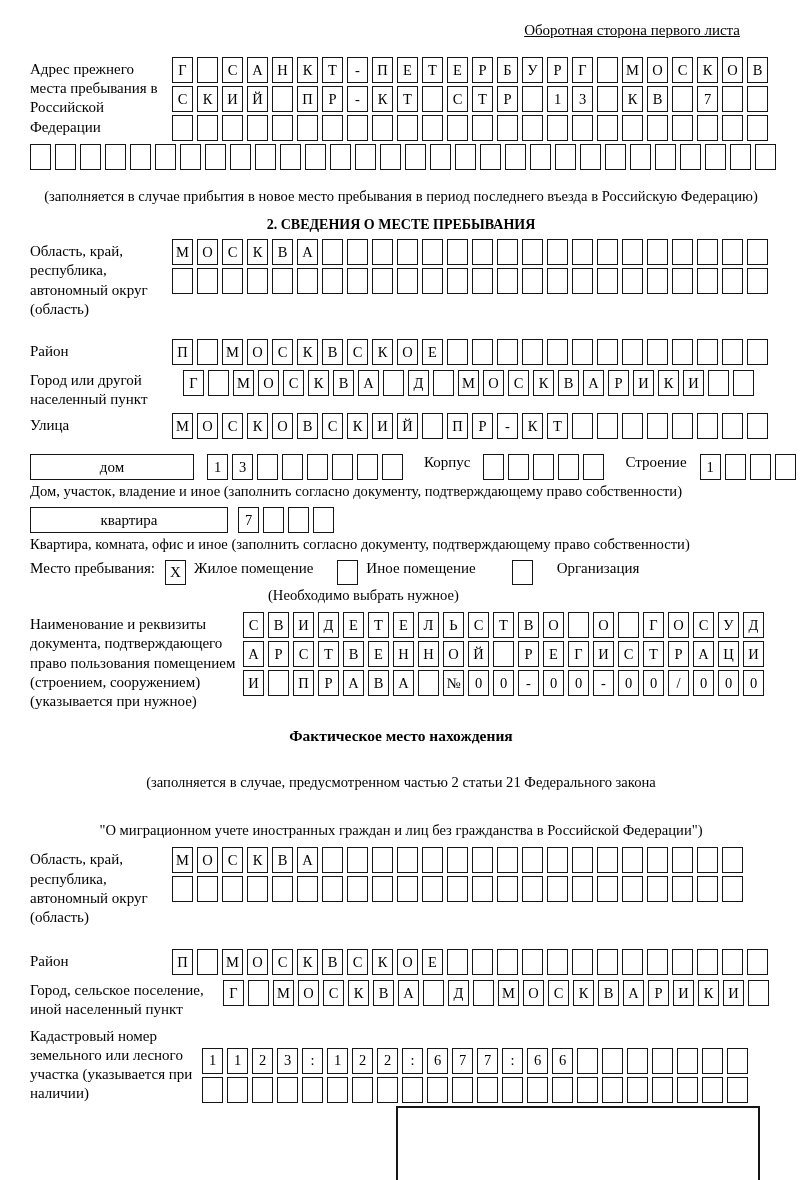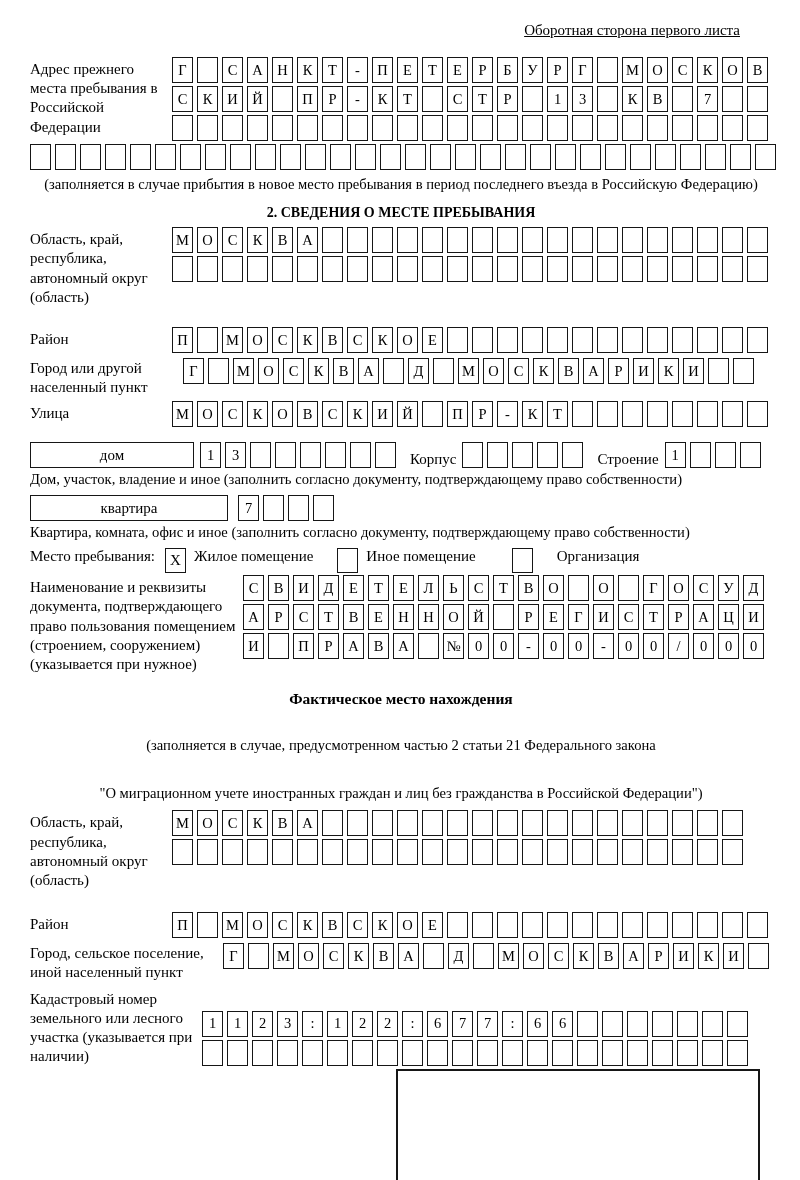--- a/index.html
+++ b/index.html
@@ -32,23 +32,23 @@
   }
   .bigbox{
     box-sizing:border-box;border:1.8px solid #161616;height:26px;
     display:flex;align-items:center;justify-content:center;font-size:15px;
     flex:0 0 auto;background:#fff;
   }
   .caption{font-size:14.6px;margin:2px 0 6px;line-height:1.3;}
   .sec-title{text-align:center;font-weight:bold;font-size:14px;margin:10px 0 6px;}
   .fact-title{text-align:center;font-weight:bold;font-size:15.5px;margin:16px 0 10px;}
   .note-center{text-align:center;font-size:14.6px;line-height:1.45;margin-top:27px;}
-  .note-block1{margin:4px 0 2px;}
-
-  .houserow{display:flex;align-items:flex-end;margin:15px 0 2px;}
+  .note-block1{margin:16px 0 2px;}
+
+  .houserow{display:flex;align-items:flex-start;margin:15px 0 2px;gap:7px;}
   .inline-lab{font-size:15px;padding:0 6px 0 14px;}
   .aptrow{display:flex;align-items:center;margin:4px 0 2px;}
 
   .stayrow{display:flex;margin:6px 0 2px;}
   .checkbox{
     box-sizing:border-box;width:21px;height:25px;border:1.8px solid #161616;
     display:flex;align-items:center;justify-content:center;font-size:15px;flex:0 0 auto;
   }
   .stay-label{padding:0 10px 0 8px;}
   .choose-note{font-size:14.6px;margin:2px 0 8px 238px;}
@@ -372,20 +372,21 @@
 
   <div class="stayrow">
     <span style="padding-right:10px;">Место пребывания:</span>
     <span class="checkbox">X</span>
     <span class="stay-label">Жилое помещение</span>
     <span class="checkbox" style="margin-left:14px;"></span>
     <span class="stay-label">Иное помещение</span>
     <span class="checkbox" style="margin-left:26px;"></span>
     <span class="stay-label" style="padding-left:24px;">Организация</span>
   </div>
+  <div class="choose-note">(Необходимо выбрать нужное)</div>
 
   <div class="frow">
     <div class="flabel w210">Наименование и реквизиты документа, подтверждающего право пользования помещением (строением, сооружением) (указывается при нужное)</div>
     <div class="rows">
       <div class="cellrow">
           <span class="cell">С</span>
           <span class="cell">В</span>
           <span class="cell">И</span>
           <span class="cell">Д</span>
           <span class="cell">Е</span>

